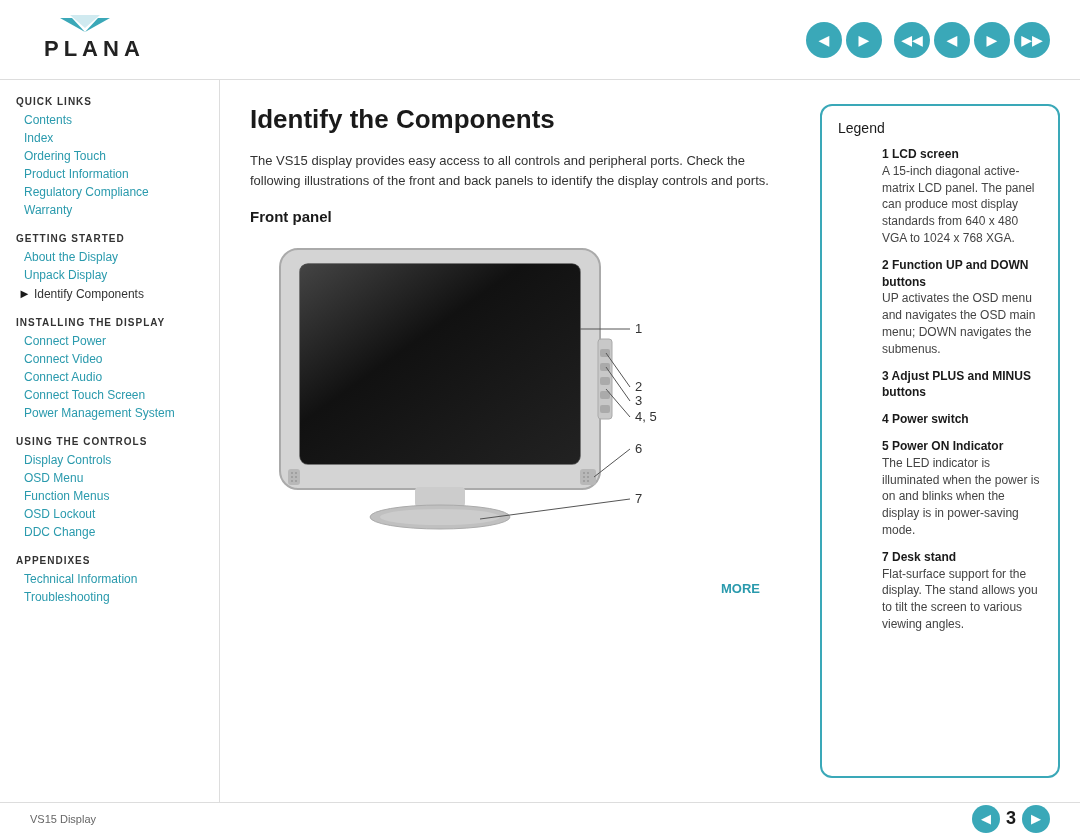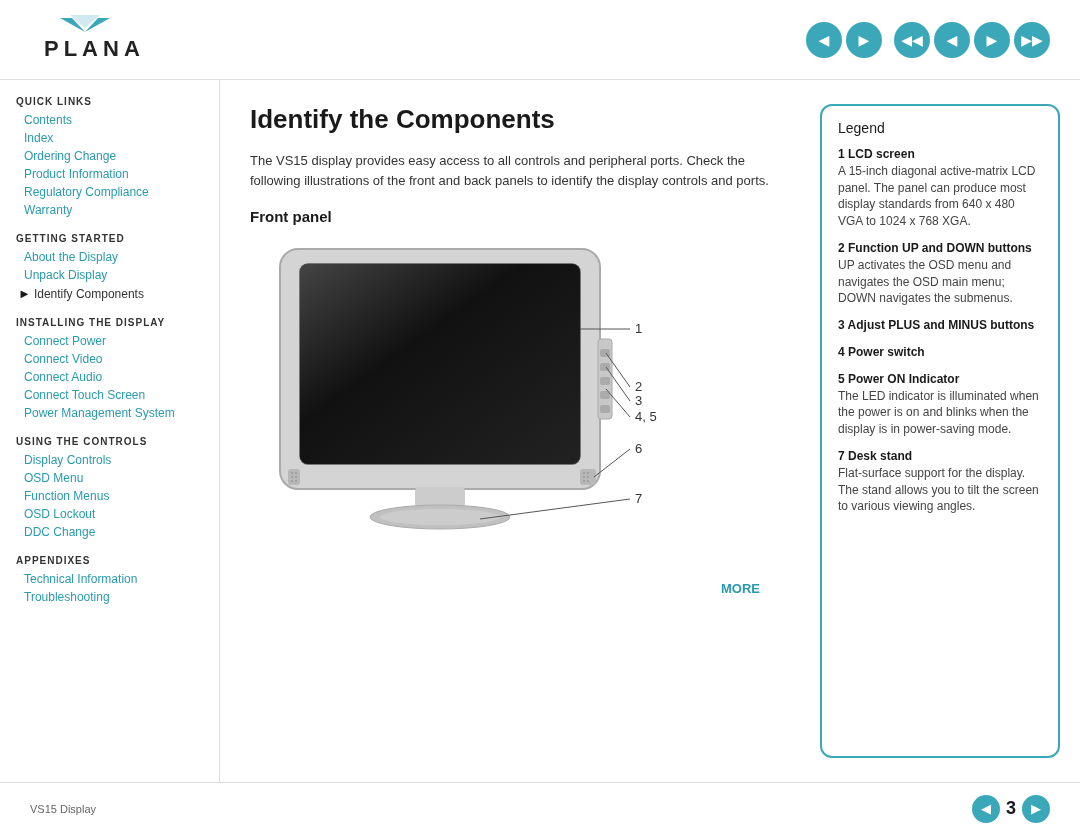--- a/index.html
+++ b/index.html
@@ -150,41 +150,42 @@
     }
     .legend-title {
       font-size: 14px;
       font-weight: normal;
       color: #1a1a1a;
       margin-bottom: 10px;
     }
     .legend-item {
       margin-bottom: 10px;
       line-height: 1.4;
+      margin-left: 44px;
     }
     .legend-num {
       font-weight: bold;
       color: #1a1a1a;
     }
     .legend-label {
       font-weight: bold;
       color: #1a1a1a;
     }
     .legend-desc {
       color: #444;
     }
 
     
     .bottom-bar {
       display: flex;
       justify-content: space-between;
       align-items: center;
       padding: 6px 30px;
       border-top: 1px solid #ddd;
-      height: 52px;
+      height: 32px;
       background: #fff;
     }
     .page-label {
       font-size: 11px;
       color: #666;
     }
     .page-number {
       font-size: 18px;
       font-weight: bold;
       color: #1a1a1a;
@@ -249,21 +250,21 @@
   </div>
 </div>
 
 <div class="main-layout">
 
   <div class="sidebar">
 
     <div class="sidebar-section-title">QUICK LINKS</div>
     <a class="sidebar-link">Contents</a>
     <a class="sidebar-link">Index</a>
-    <a class="sidebar-link">Ordering Change</a>
+    <a class="sidebar-link">Ordering Touch</a>
     <a class="sidebar-link">Product Information</a>
     <a class="sidebar-link">Regulatory Compliance</a>
     <a class="sidebar-link">Warranty</a>
 
     <div class="sidebar-section-title">GETTING STARTED</div>
     <a class="sidebar-link">About the Display</a>
     <a class="sidebar-link">Unpack Display</a>
     <div class="sidebar-link-active-indicator">
       <span class="arrow-indicator">►</span>
       <span>Identify Components</span>

